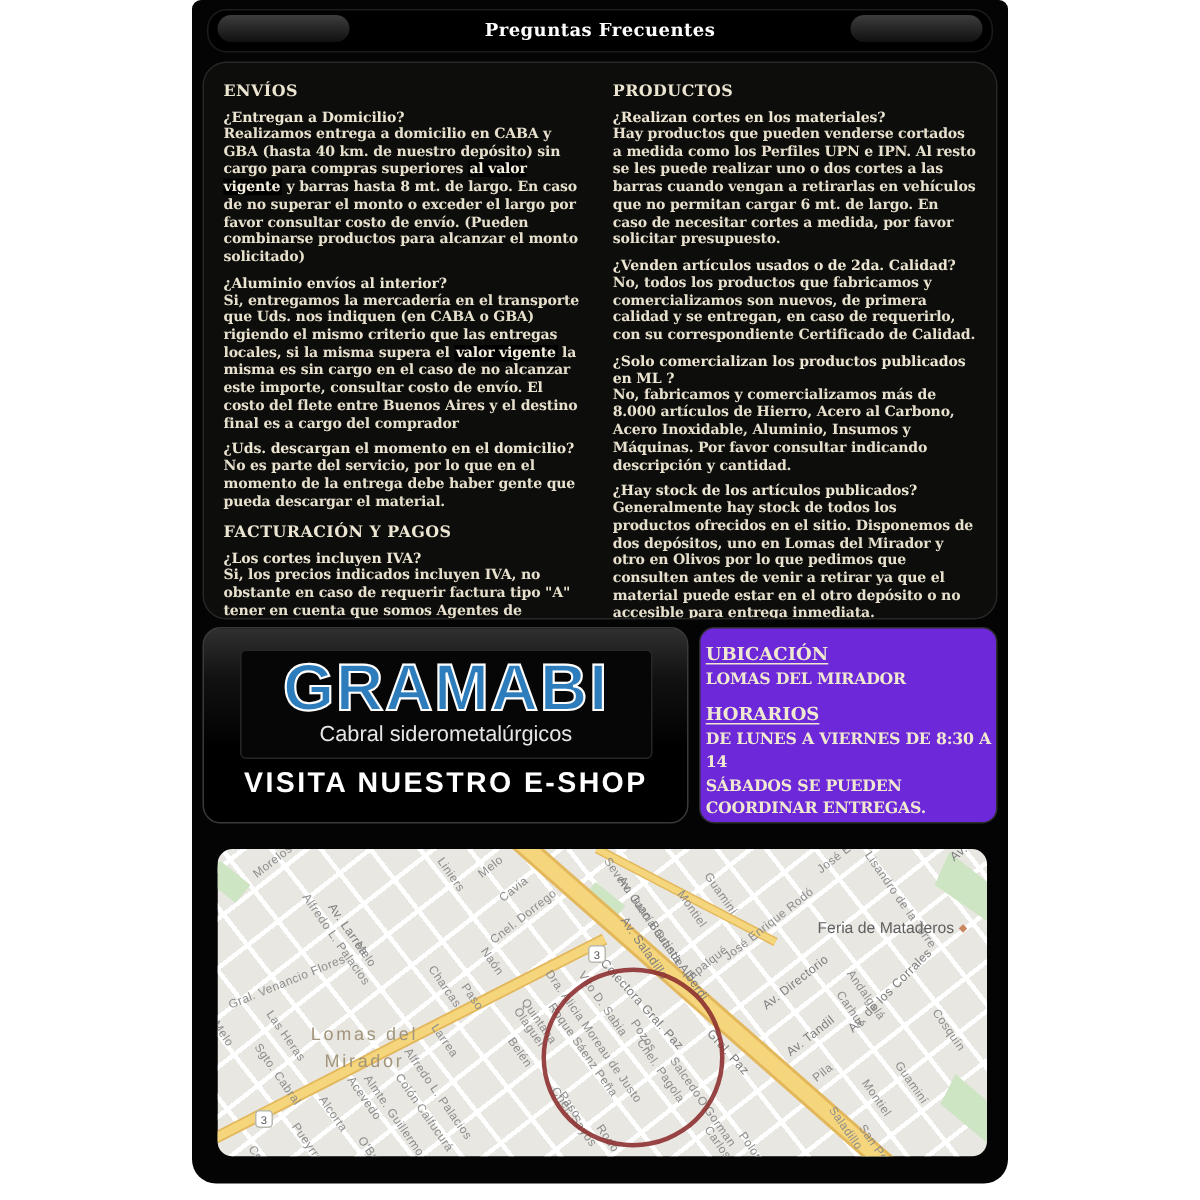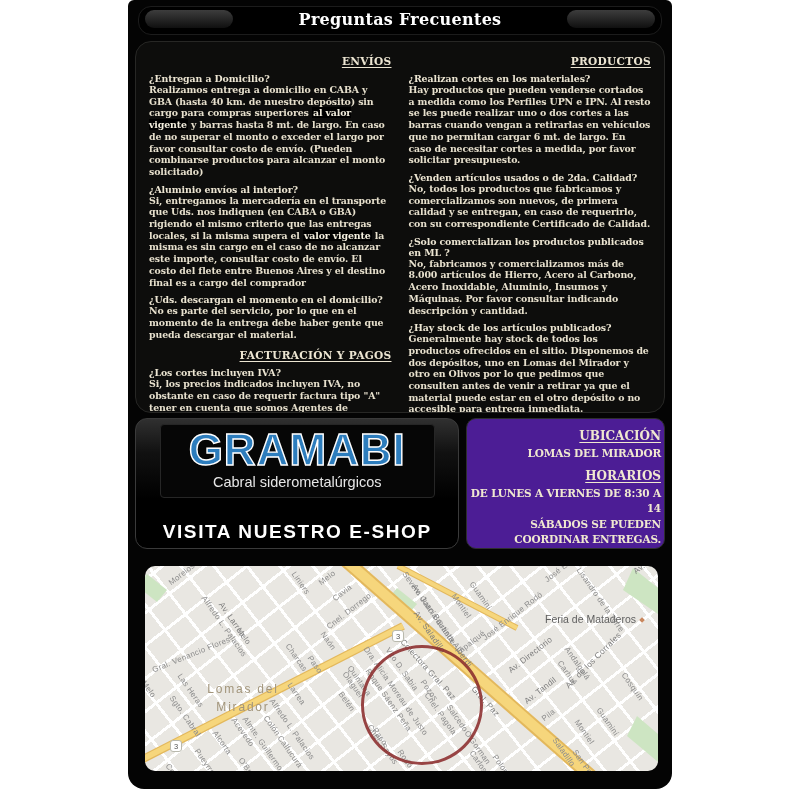--- a/index.html
+++ b/index.html
@@ -6,44 +6,44 @@
   .page{width:544px;margin:0 auto;background:#040404;border-radius:6px 6px 16px 16px;
         padding:5px 0 12px;box-sizing:border-box;min-height:789px;position:relative;
         font-family:"DejaVu Serif", serif;}
   
   .hdr{position:relative;height:27px;margin:1px 10px 0;background:#000;border-radius:13px;
        border:1px solid #1c1c1c;}
   .hdr:before,.hdr:after{content:"";position:absolute;top:3px;width:88px;height:18px;border-radius:9px;
        background:linear-gradient(180deg,#3d3d3d,#101010);z-index:0;}
   .hdr:before{left:6px;} .hdr:after{right:6px;}
   .hdr-title{position:relative;z-index:1;text-align:center;color:#fff;font-weight:bold;
-       font-size:16px;line-height:26px;letter-spacing:.3px;}
+       font-size:12px;line-height:26px;letter-spacing:.3px;}
   
   .faq{margin:6px 7px 0;background:#0d0d0c;border:1px solid #272725;border-radius:16px;
        padding:10px 13px 6px;height:372px;box-sizing:border-box;display:flex;gap:17px;overflow:hidden;}
   .col{flex:1;min-width:0;}
   .faq-heading{color:#ece5d2;font-weight:bold;font-size:10.6px;letter-spacing:.3px;
-       text-decoration:underline;text-underline-offset:2px;margin:3px 0 2px;text-align:right;}
+       text-underline-offset:2px;margin:3px 0 2px;}
   .faq-heading.mt{margin-top:9px;}
   .faq-q{color:#ece5d2;font-weight:bold;font-size:9.4px;margin-top:6px;letter-spacing:-.1px;}
   .faq-a{color:#e7e0cd;font-weight:bold;font-size:9.4px;line-height:11.7px;letter-spacing:-.12px;}
   .hl{background:#000;color:#f4efdf;padding:0 1px;}
   
   .row{display:flex;gap:7px;margin:5px 7px 0;height:131px;}
   .logo-box{flex:1.64;background:linear-gradient(180deg,#303030,#111 26%,#000 62%);
        border:1px solid #3a3a3a;border-radius:12px;display:flex;flex-direction:column;
-       align-items:center;justify-content:space-between;padding:5px;box-sizing:border-box;}
+       align-items:center;justify-content:center;padding:5px;box-sizing:border-box;}
   .logo-plate{background:#060606;border:1px solid #262626;border-radius:4px;text-align:center;
        padding:3px 14px 7px;width:88%;box-sizing:border-box;margin-bottom:6px;}
   .brand-name{font-family:"Liberation Sans",sans-serif;font-weight:800;font-size:44px;line-height:1.02;
        color:#2d7dbd;-webkit-text-stroke:1.4px #ffffff;letter-spacing:1px;}
   .brand-tagline{font-family:"Liberation Sans",sans-serif;font-size:14.5px;color:#e6e6e6;margin-top:1px;}
   .brand-cta{font-family:"Liberation Sans",sans-serif;font-weight:bold;font-size:19px;color:#fff;
        letter-spacing:1.6px;cursor:pointer;}
-  .info-box{flex:1;background:#4c1d95;border:1px solid #2e2e2e;border-radius:10px;text-align:right;
+  .info-box{flex:1;background:#6d28d9;border:1px solid #2e2e2e;border-radius:10px;text-align:left;
        color:#f0e8d0;font-weight:bold;padding:9px 3px;box-sizing:border-box;}
   .info-heading{font-size:12px;text-decoration:underline;text-underline-offset:2px;margin:1px 0 3px;}
   .info-heading.mt{margin-top:8px;}
   .info-line{font-size:10.5px;line-height:1.45;letter-spacing:-.15px;}
   
   .map{position:relative;margin:17px 14px 0 17px;height:205px;border-radius:10px;overflow:hidden;
        background-color:#e9e7e2;
        background-image:repeating-linear-gradient(52deg,transparent 0 23px,#ffffff 23px 26px),
                         repeating-linear-gradient(-38deg,transparent 0 23px,#ffffff 23px 26px);}
   .map svg{position:absolute;inset:0;}

